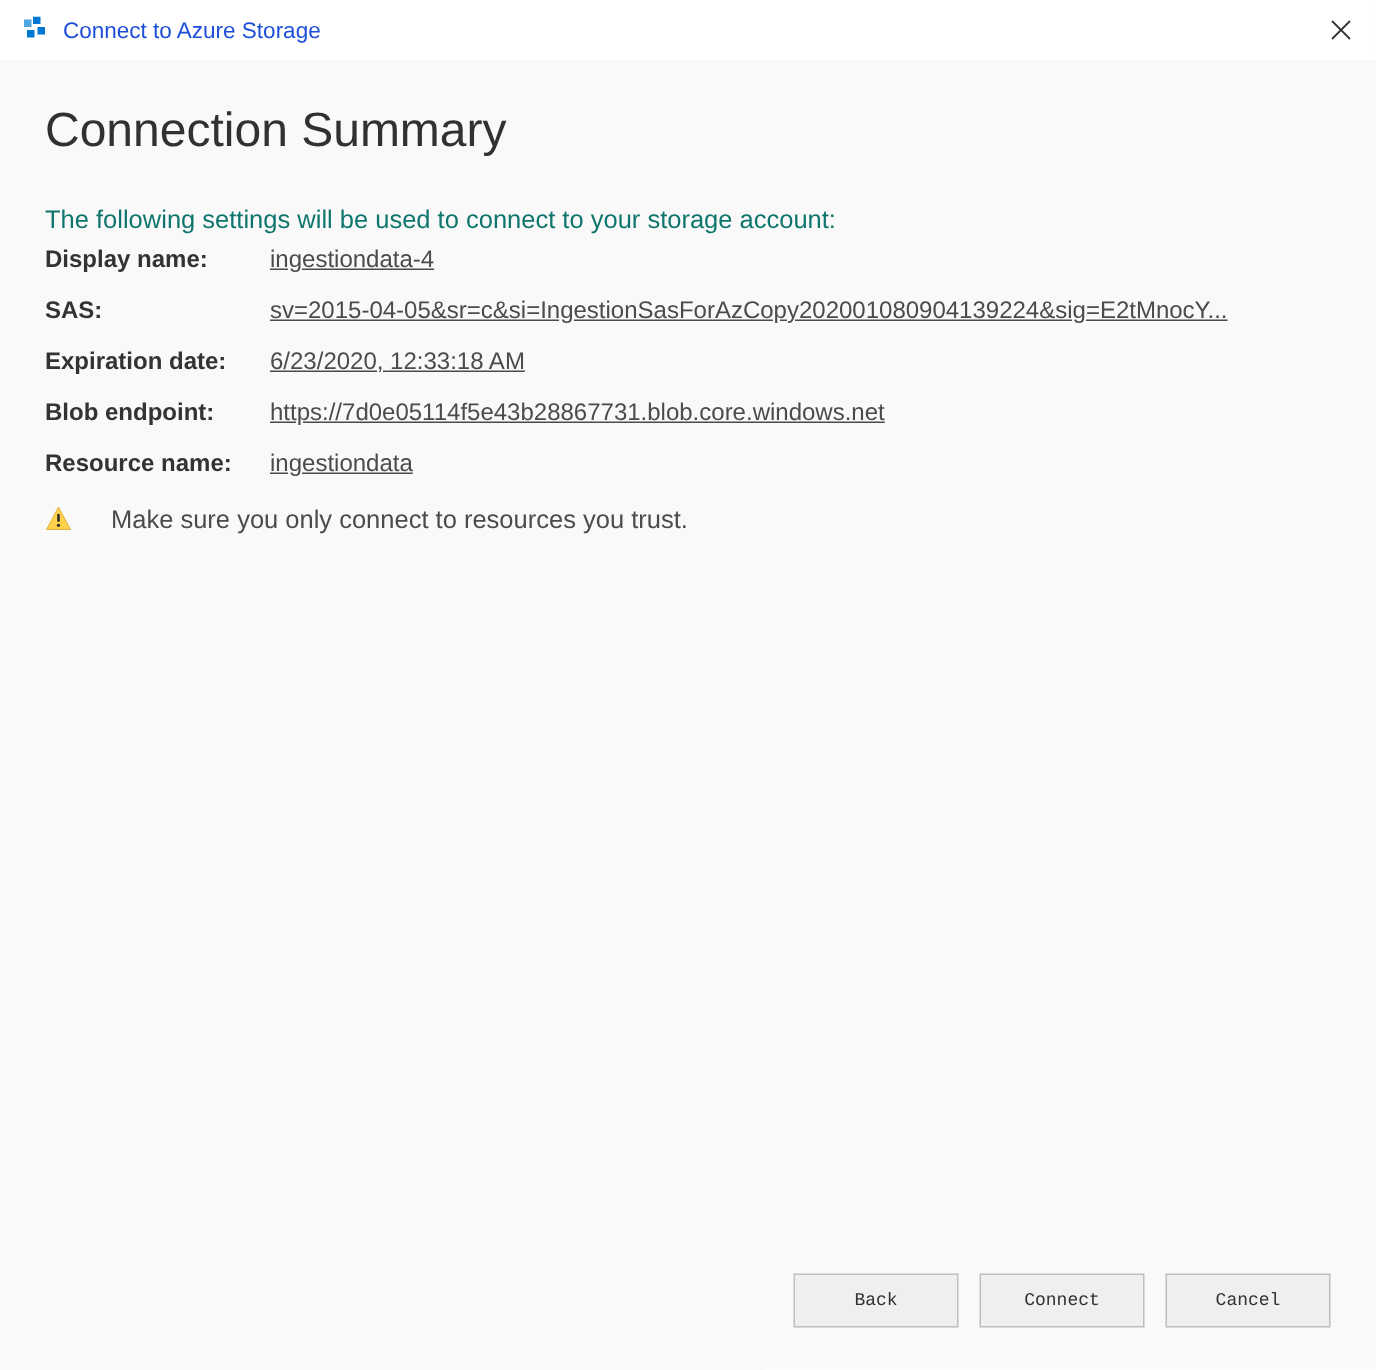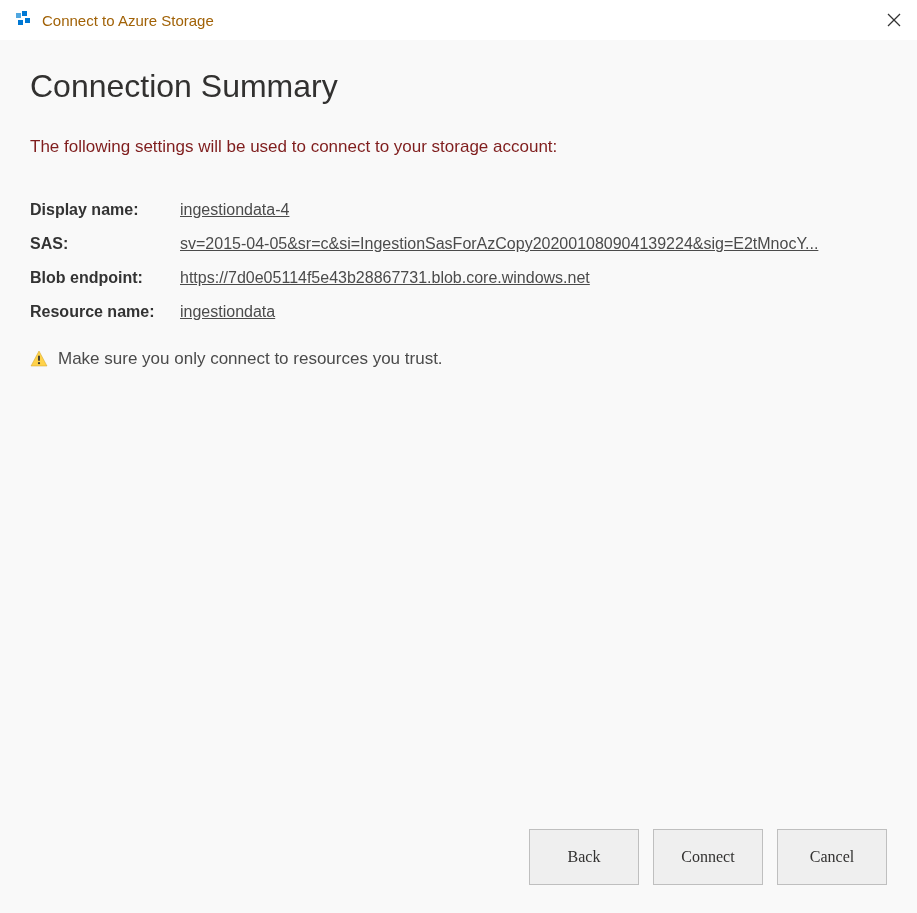--- a/index.html
+++ b/index.html
@@ -30,21 +30,21 @@
     }
     .app-icon {
       width: 18px;
       height: 18px;
       display: flex;
       flex-wrap: wrap;
       gap: 1px;
     }
     .titlebar-title {
       font-size: 15px;
-      color: #a16207;
+      color: #1d4ed8;
     }
     .close-icon {
       width: 14px;
       height: 14px;
       cursor: pointer;
       display: flex;
       align-items: center;
       justify-content: center;
     }
     .content {
@@ -55,22 +55,21 @@
       flex-direction: column;
     }
     .page-title {
       font-size: 32px;
       font-weight: 400;
       color: #323130;
       margin-bottom: 32px;
     }
     .description {
       font-size: 17px;
-      color: #7f1d1d;
-      margin-bottom: 36px;
+      color: #0f766e;
     }
     .settings-table {
       width: 100%;
       border-collapse: collapse;
     }
     .settings-table td {
       padding: 8px 0;
       vertical-align: top;
       font-size: 16px;
     }
@@ -85,49 +84,49 @@
     .settings-table td.value {
       color: #4b4b4b;
       white-space: nowrap;
       overflow: hidden;
       text-overflow: ellipsis;
       max-width: 700px;
       text-decoration: underline;
     }
     .warning-row {
       display: flex;
-      align-items: center;
-      gap: 10px;
-      margin-top: 20px;
+      align-items: flex-start;
+      gap: 26px;
+      margin-top: 10px;
     }
     .warning-icon {
       width: 18px;
       height: 18px;
       flex-shrink: 0;
     }
     .warning-text {
       font-size: 17px;
       color: #4b4b4b;
     }
     .footer {
       margin-top: auto;
       display: flex;
       justify-content: flex-end;
       gap: 14px;
       padding-top: 20px;
     }
     .btn {
       min-width: 110px;
-      height: 56px;
+      height: 36px;
       background: #efefef;
       border: 1px solid #bfbfbf;
-      font-size: 16px;
+      font-size: 12px;
       color: #323130;
       cursor: pointer;
-      font-family: Liberation Serif, serif;
+      font-family: Liberation Mono, monospace;
     }
   </style>
 </head>
 <body>
 
 <div class="titlebar">
   <div class="titlebar-left">
     <div class="app-icon">
       <svg width="18" height="18" viewBox="0 0 18 18">
         <rect x="0" y="2" width="5" height="5" fill="#50a7e0"></rect>
@@ -154,20 +153,24 @@
     <tbody>
         <tr>
       <td class="label">Display name:</td>
       <td class="value">ingestiondata-4</td>
     </tr>
     <tr>
       <td class="label">SAS:</td>
       <td class="value">sv=2015-04-05&amp;sr=c&amp;si=IngestionSasForAzCopy202001080904139224&amp;sig=E2tMnocY...</td>
     </tr>
     <tr>
+      <td class="label">Expiration date:</td>
+      <td class="value">6/23/2020, 12:33:18 AM</td>
+    </tr>
+    <tr>
       <td class="label">Blob endpoint:</td>
       <td class="value">https://7d0e05114f5e43b28867731.blob.core.windows.net</td>
     </tr>
     <tr>
       <td class="label">Resource name:</td>
       <td class="value">ingestiondata</td>
     </tr>
   </tbody>
     </table>
 

